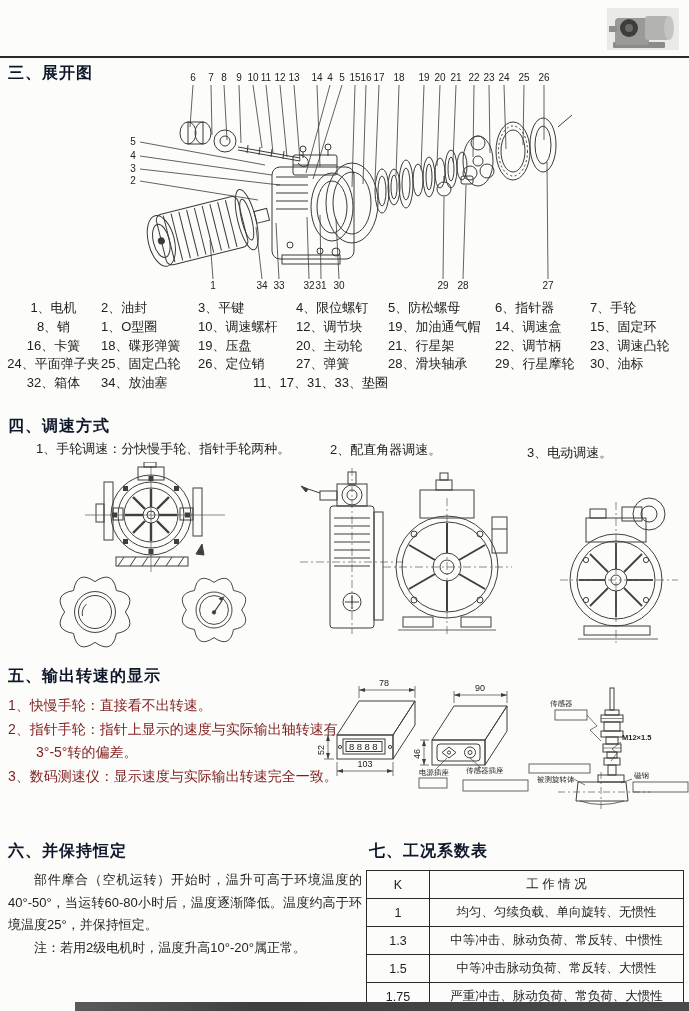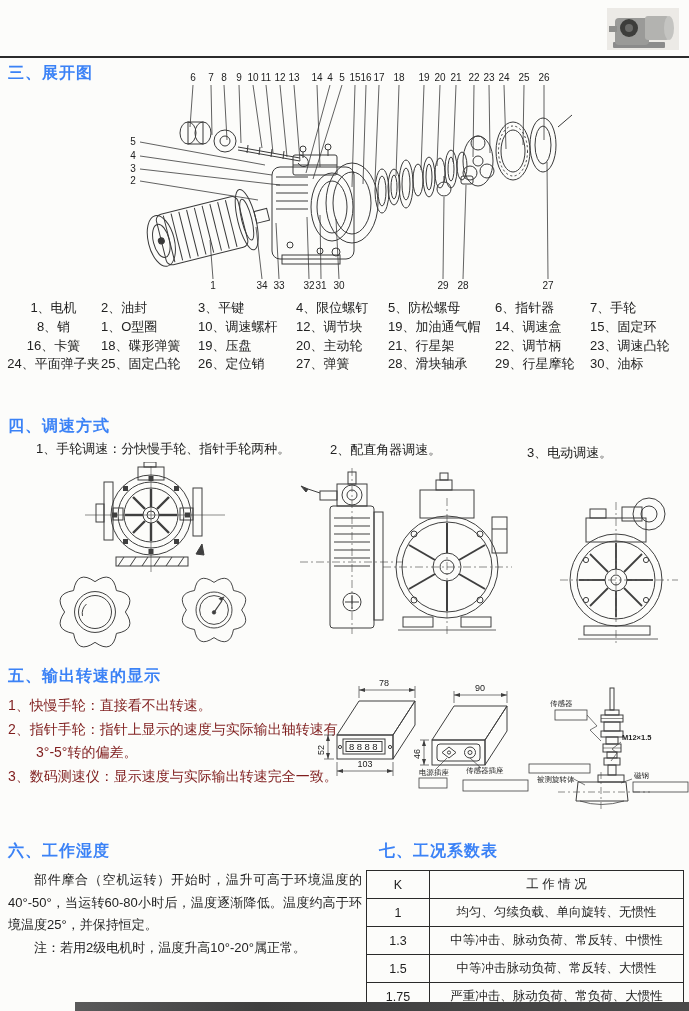--- a/index.html
+++ b/index.html
@@ -4,21 +4,21 @@
 <style>
   html,body{margin:0;padding:0;background:#e9e9e7;}
   .page{
     position:relative;width:689px;height:1011px;margin:0 auto;
     background:#fcfcfa;overflow:hidden;
     font-family:"Liberation Sans","DejaVu Sans",sans-serif;
     color:#1f1f1f;
   }
   .abs{position:absolute;}
   .rule-top{position:absolute;left:0;top:56px;width:689px;height:2px;background:#2b2b2b;}
-  .sec-title{position:absolute;font-size:16px;font-weight:bold;letter-spacing:1px;color:#3b82f6;}
+  .sec-title{position:absolute;font-size:16px;font-weight:bold;letter-spacing:1px;color:#0f172a;}
   svg{display:block;}
   svg text{font-family:"Liberation Sans","DejaVu Sans",sans-serif;fill:#222;}
   .parts{position:absolute;left:6px;top:299px;width:680px;font-size:13px;color:#222;}
   .parts-row{display:flex;height:18.8px;line-height:18.8px;white-space:nowrap;}
   .parts-row span{display:inline-block;overflow:visible;}
   .pc0{width:95px;text-align:center;} .pc1{width:97px;} .pc2{width:98px;} .pc3{width:92px;}
   .pc4{width:107px;} .pc5{width:95px;} .pc6{flex:1;}
   .pw{width:152px;}
   .s4-item{position:absolute;font-size:13px;color:#222;white-space:nowrap;}
   .s5-items{position:absolute;left:8px;top:694px;width:330px;font-size:14px;line-height:23.5px;color:#7f1d1d;}
@@ -281,20 +281,25 @@
       <span class="pc6">23、调速凸轮</span>
     </div>
     <div class="parts-row">
       <span class="pc0">24、平面弹子夹</span>
       <span class="pc1">25、固定凸轮</span>
       <span class="pc2">26、定位销</span>
       <span class="pc3">27、弹簧</span>
       <span class="pc4">28、滑块轴承</span>
       <span class="pc5">29、行星摩轮</span>
       <span class="pc6">30、油标</span>
+    </div>
+    <div class="parts-row">
+      <span class="pc0">32、箱体</span>
+      <span class="pw">34、放油塞</span>
+      <span class="pc6">11、17、31、33、垫圈</span>
     </div>
   </div>
 
   <div class="sec-title" style="left:8px;top:416px">四、调速方式</div>
   <div class="s4-item" style="left:36px;top:440px">1、手轮调速：分快慢手轮、指针手轮两种。</div>
   <div class="s4-item" style="left:330px;top:441px">2、配直角器调速。</div>
   <div class="s4-item" style="left:527px;top:444px">3、电动调速。</div>
 
   <svg class="abs" style="left:0;top:462px" width="689" height="192" viewBox="0 0 689 192" stroke="#3f3f3f" stroke-width="1" fill="none">
 
@@ -529,27 +534,27 @@
       <line x1="601" y1="104" x2="601" y2="141" stroke-width="0.6" stroke-dasharray="7 3 2 3"></line>
       <rect x="529" y="96" width="61" height="9" stroke-width="0.8"></rect>
       <text x="537" y="114" stroke="none" class="lbl">被测旋转体</text>
       <line x1="572" y1="110" x2="585" y2="117" stroke-width="0.7"></line>
       <text x="634" y="110" stroke="none" class="lbl">磁钢</text>
       <line x1="632" y1="111" x2="621" y2="115" stroke-width="0.7"></line>
       <rect x="633" y="114" width="55" height="10" stroke-width="0.8"></rect>
     </g>
   </svg>
 
-  <div class="sec-title" style="left:8px;top:841px">六、工作湿度</div>
+  <div class="sec-title" style="left:8px;top:841px">六、并保持恒定</div>
   <div class="s6-body">
     <p>部件摩合（空机运转）开始时，温升可高于环境温度的40°-50°，当运转60-80小时后，温度逐渐降低。温度约高于环境温度25°，并保持恒定。</p>
     <p>注：若用2级电机时，温度升高10°-20°属正常。</p>
   </div>
 
-  <div class="sec-title" style="left:379px;top:841px">七、工况系数表</div>
+  <div class="sec-title" style="left:369px;top:841px">七、工况系数表</div>
   <table class="k-table">
     <tbody>
         <tr>
       <td class="kcol">K</td>
       <td>工 作 情 况</td>
     </tr>
     <tr>
       <td class="kcol">1</td>
       <td>均匀、匀续负载、单向旋转、无惯性</td>
     </tr>

